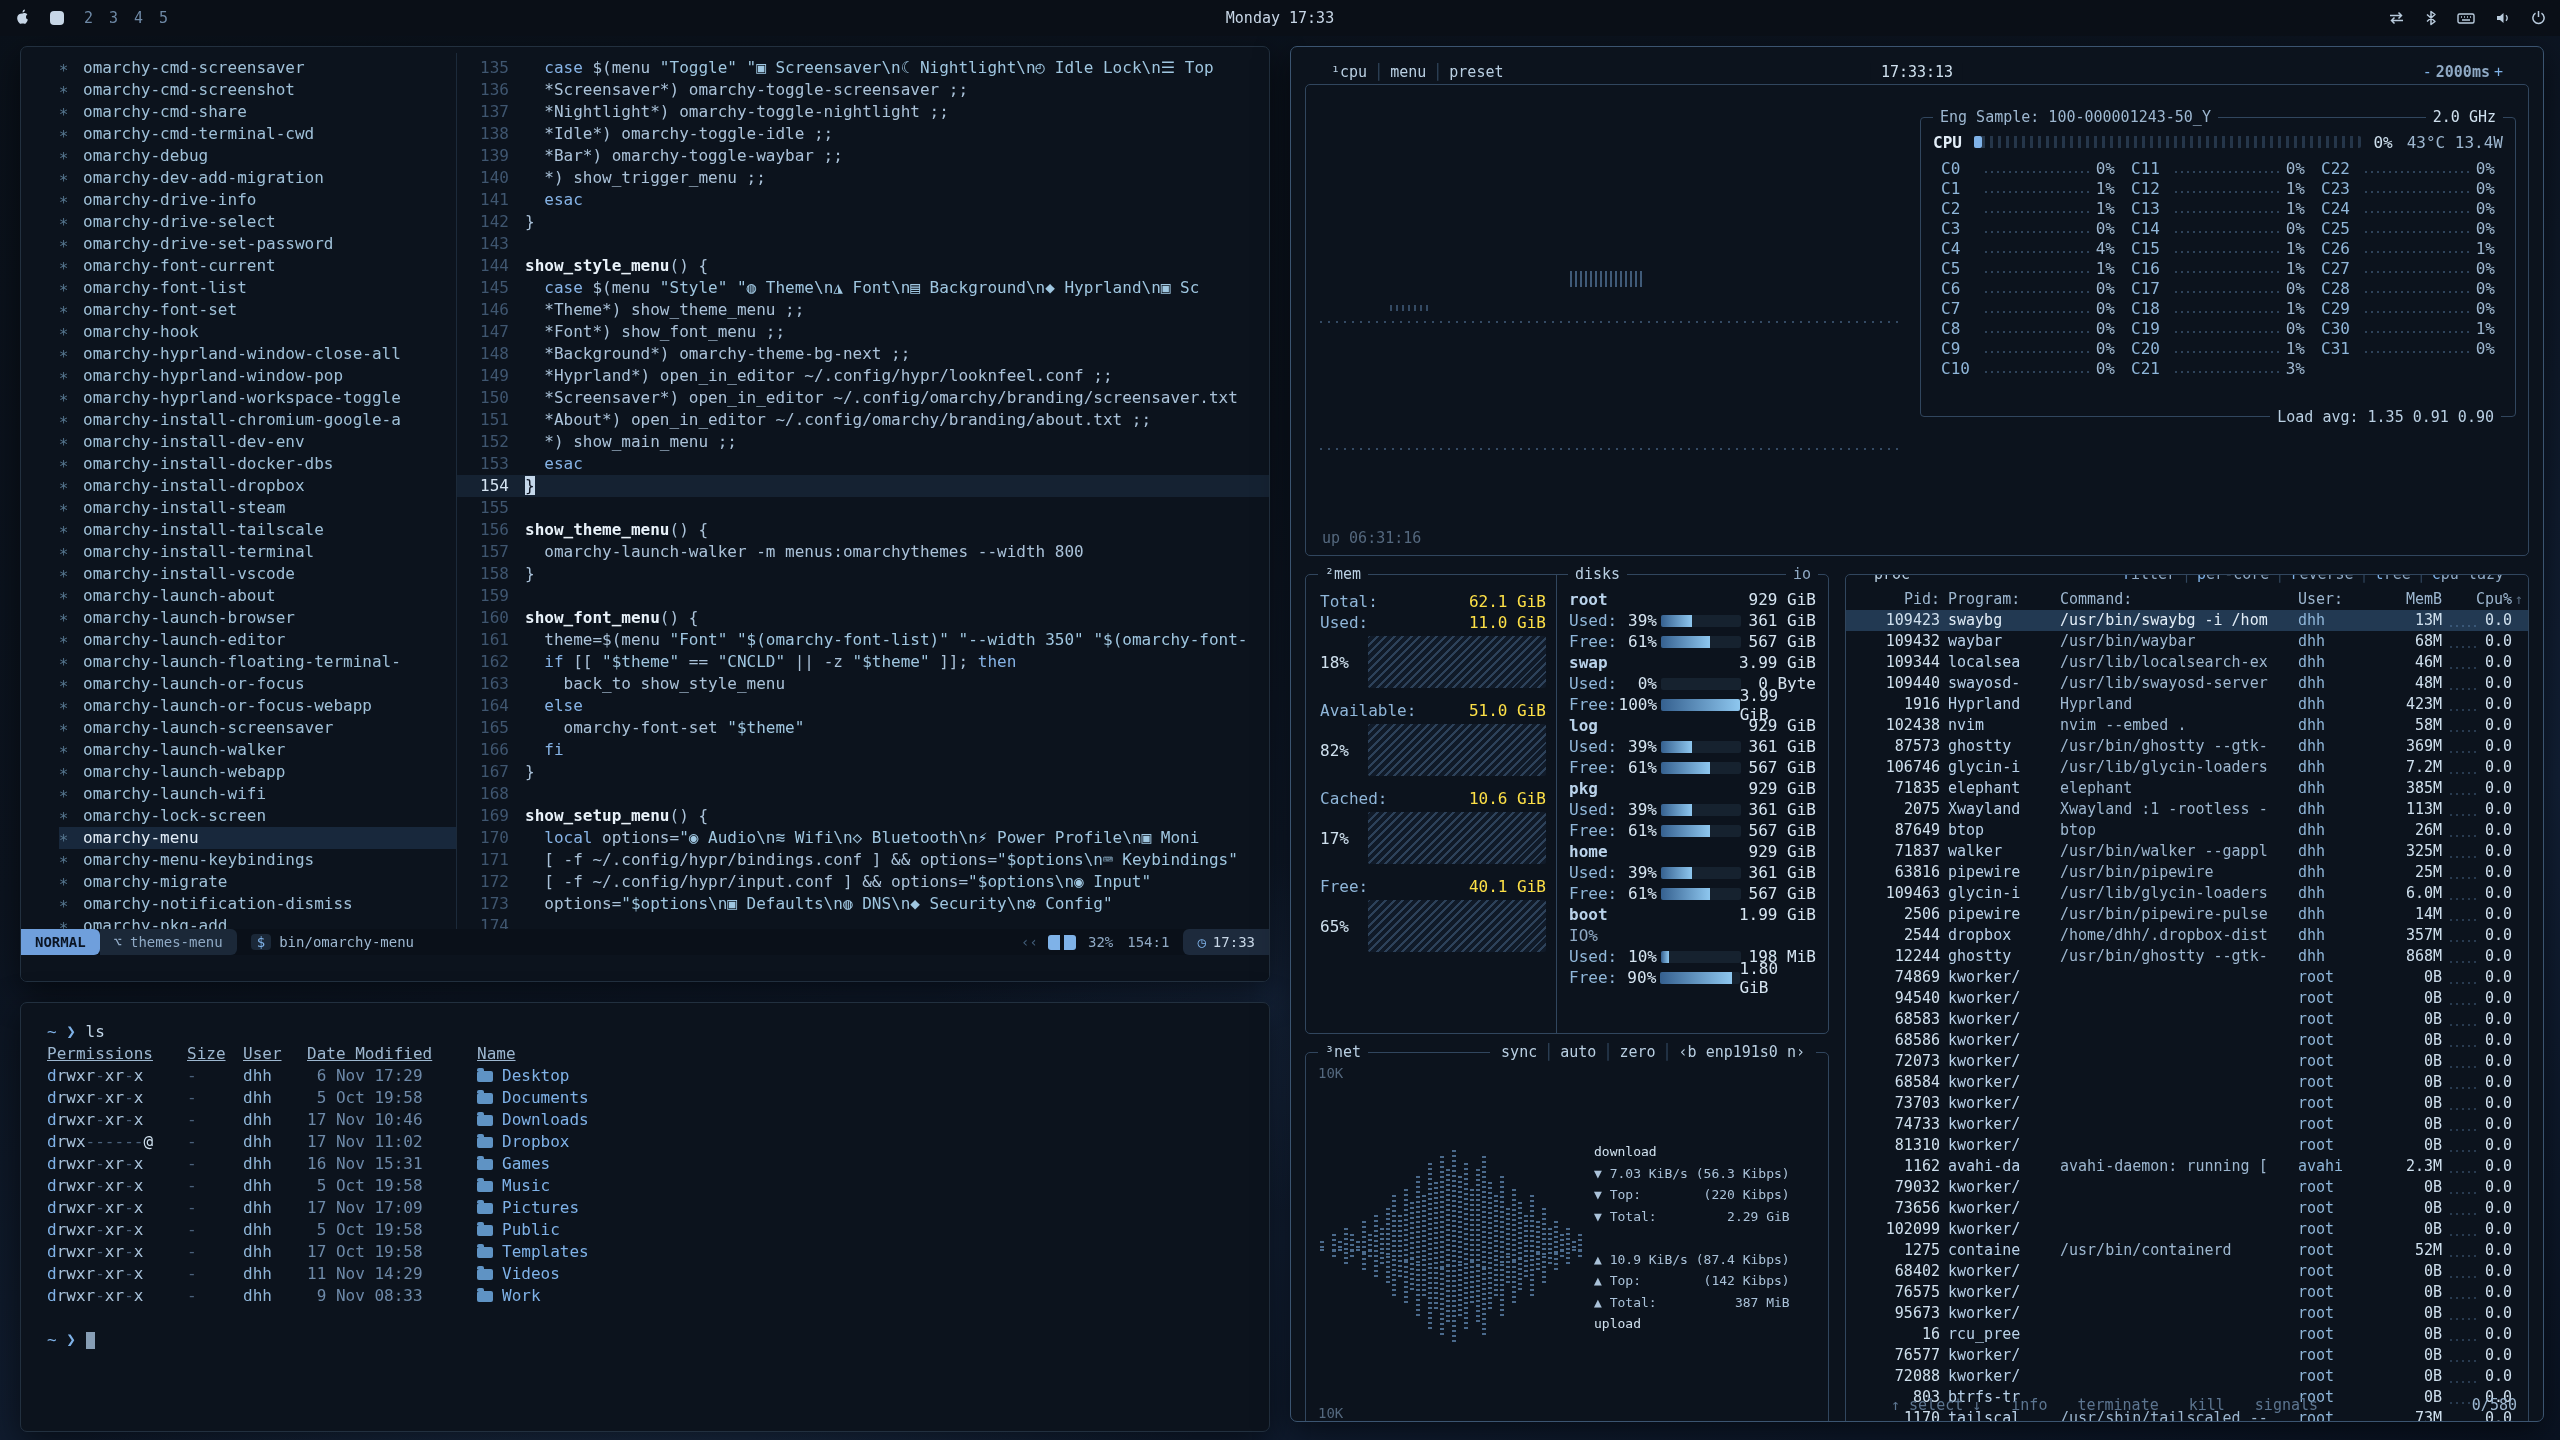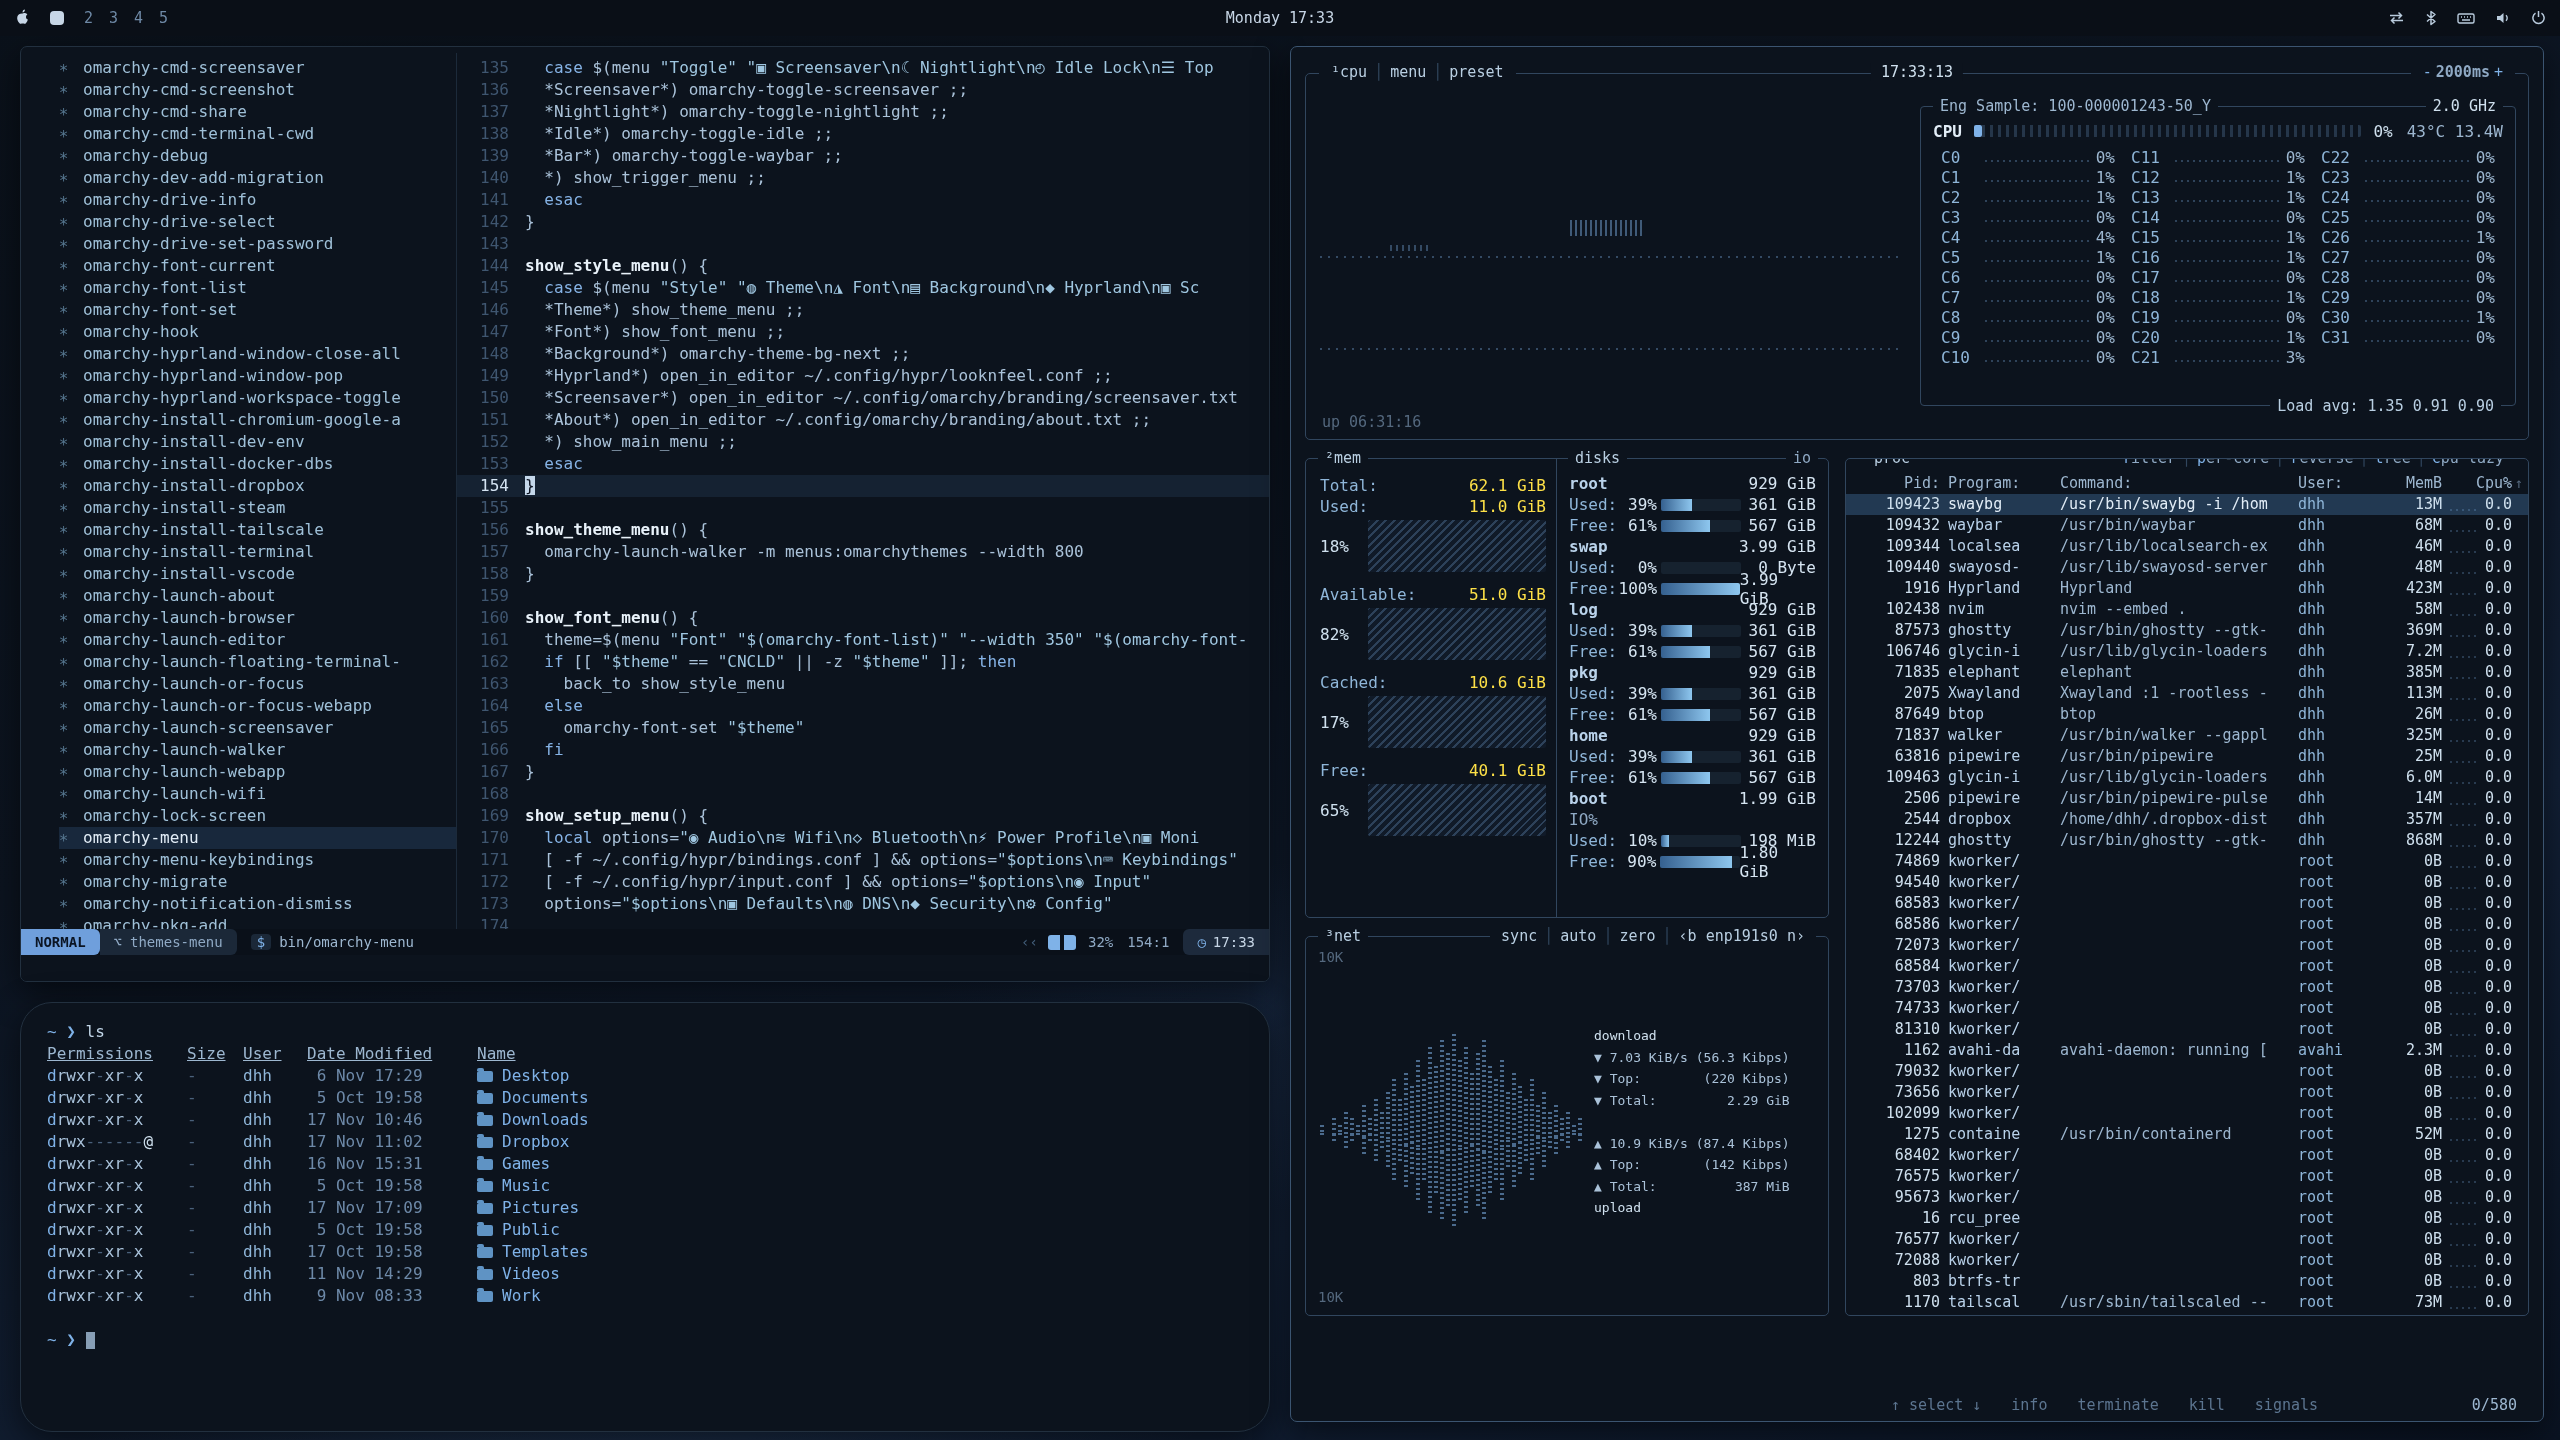--- a/index.html
+++ b/index.html
@@ -49,21 +49,21 @@
   .sb-dollar{background:#1b2838;border-radius:4px;padding:0 6px;color:#7fb2e8;}
   .sb-fill{flex:1;}
   .sb-arrows{color:#44607c;margin:0 10px;}
   .sb-chip{width:28px;height:15px;border-radius:3px;margin-right:12px;
     background:linear-gradient(90deg,#7fb2e8 0 12px,#0a1019 12px 16px,#7fb2e8 16px 28px);}
   .sb-pos{color:#8fa9c4;margin-right:14px;}
   .sb-time{background:#1d2a3c;color:#c7d6e6;height:100%;display:flex;align-items:center;gap:7px;padding:0 14px;border-radius:6px 0 0 6px;}
   .clockglyph{color:#7fb2e8;}
   .cmdline{position:absolute;left:0;right:0;bottom:0;height:26px;background:#0c131d;}
   
-  .win.term{left:20px;top:1002px;width:1250px;height:430px;padding:18px 26px;overflow:hidden;border-radius:32px;}
+  .win.term{left:20px;top:1002px;width:1250px;height:430px;padding:18px 26px;overflow:hidden;}
   .t-line{height:22px;line-height:22px;white-space:pre;}
   .t-prompt{color:#7fb2e8;}
   .t-cmd{color:#c2d6e8;}
   .ls-head,.ls-row{display:grid;grid-template-columns:140px 56px 64px 170px 1fr;height:22px;line-height:22px;}
   .ls-head span{color:#9db7d0;text-decoration:underline;}
   .ls-perm .p-d{color:#7fb2e8;}
   .ls-perm .p-rwx{color:#a9c2da;}
   .ls-perm .p-dash{color:#4a617b;}
   .ls-perm .p-at{color:#cfe0ee;}
   .ls-size{color:#4a617b;}
@@ -78,21 +78,21 @@
   .bt-top{position:absolute;top:16px;left:28px;right:28px;height:20px;font-size:15px;z-index:3;}
   .bt-tabs{position:absolute;left:0;top:0;background:#0c131d;padding:0 8px;color:#9db7d0;}
   .bt-tab{margin:0 4px;color:#b9cfe2;}
   .bt-sep{color:#31465e;margin:0 3px;}
   .bt-time{position:absolute;left:50%;transform:translateX(-50%);top:0;background:#0c131d;padding:0 10px;color:#cfe0ee;}
   .bt-rate{position:absolute;right:0;top:0;background:#0c131d;padding:0 8px;color:#8fa9c4;}
   .bt-rate .rate-btn{font-style:normal;color:#7fb2e8;margin:0 4px;}
   .bbox{border:1.5px solid #31465e;border-radius:5px;position:relative;box-sizing:border-box;}
   .box-title{position:absolute;top:-10px;background:#0c131d;padding:0 7px;color:#b9cfe2;font-size:15px;}
   
-  .cpu-box{height:367px;margin-top:0;}
+  .cpu-box{height:472px;margin-top:11px;}
   .cpu-graph{position:absolute;left:14px;right:626px;top:40px;bottom:46px;}
   .cpu-graph::before,.cpu-graph::after{content:"";position:absolute;left:0;right:0;height:2px;
     background:repeating-linear-gradient(to right,rgba(127,178,232,.35) 0 2px,transparent 2px 8px);}
   .cpu-graph::before{top:51%;}
   .cpu-graph::after{top:84%;}
   .cg-spike{position:absolute;left:43%;top:38%;width:74px;height:16px;
     background:repeating-linear-gradient(to right,rgba(127,178,232,.45) 0 2px,transparent 2px 5px);}
   .cg-spike2{position:absolute;left:12%;top:47%;width:40px;height:6px;
     background:repeating-linear-gradient(to right,rgba(127,178,232,.35) 0 2px,transparent 2px 6px);}
   .cpu-panel{position:absolute;top:32px;right:12px;width:596px;height:300px;border:1.5px solid #31465e;

